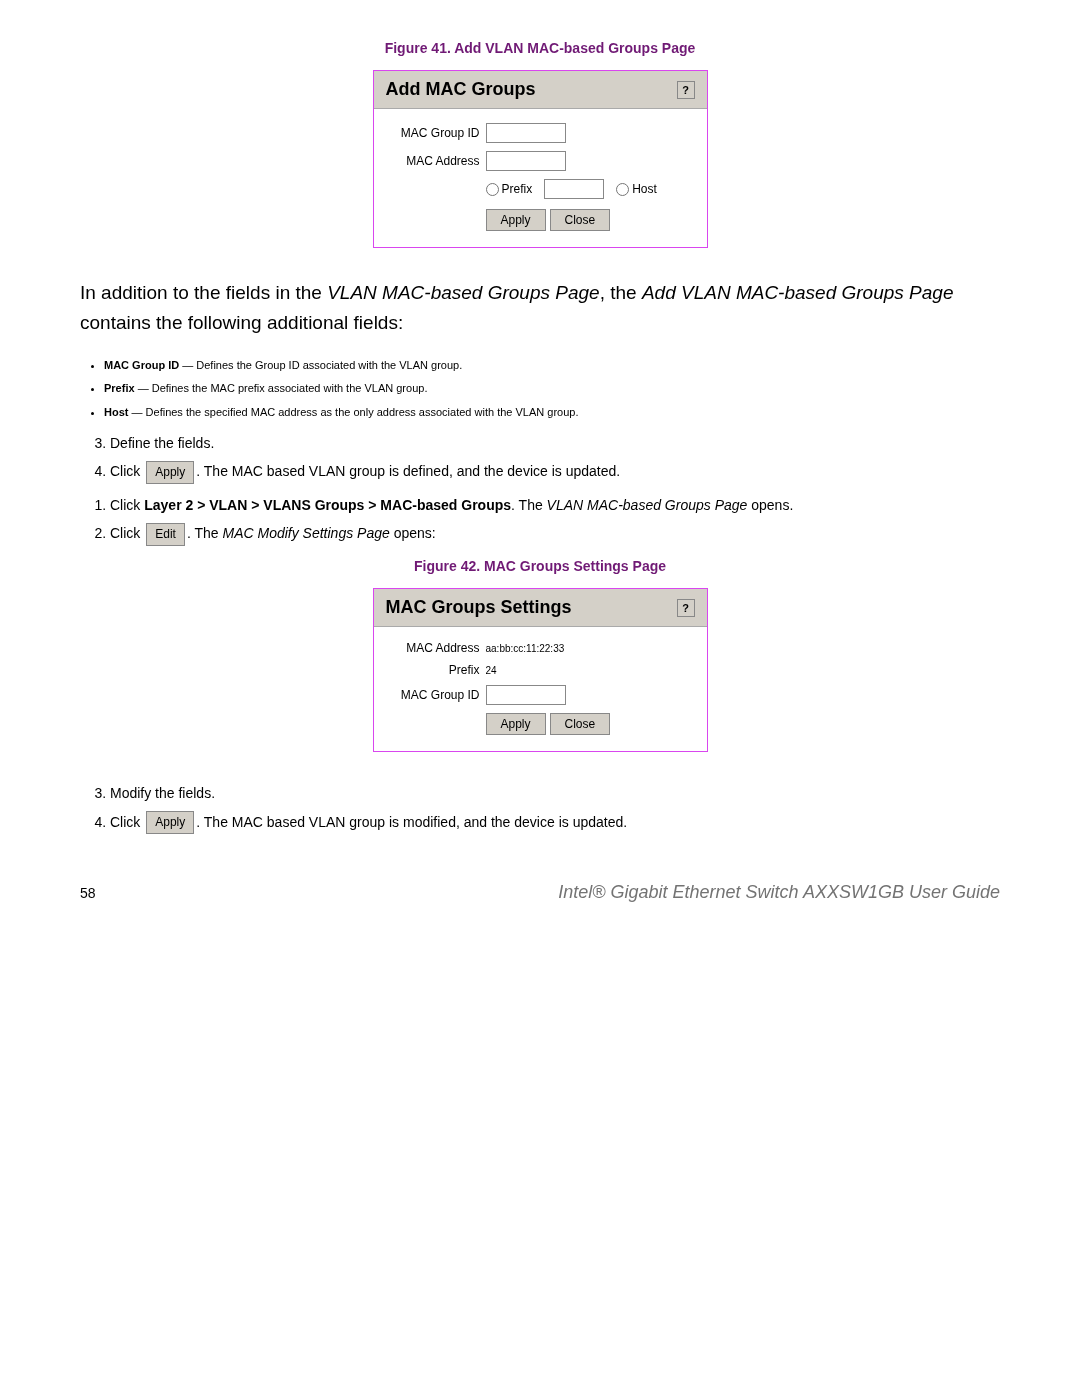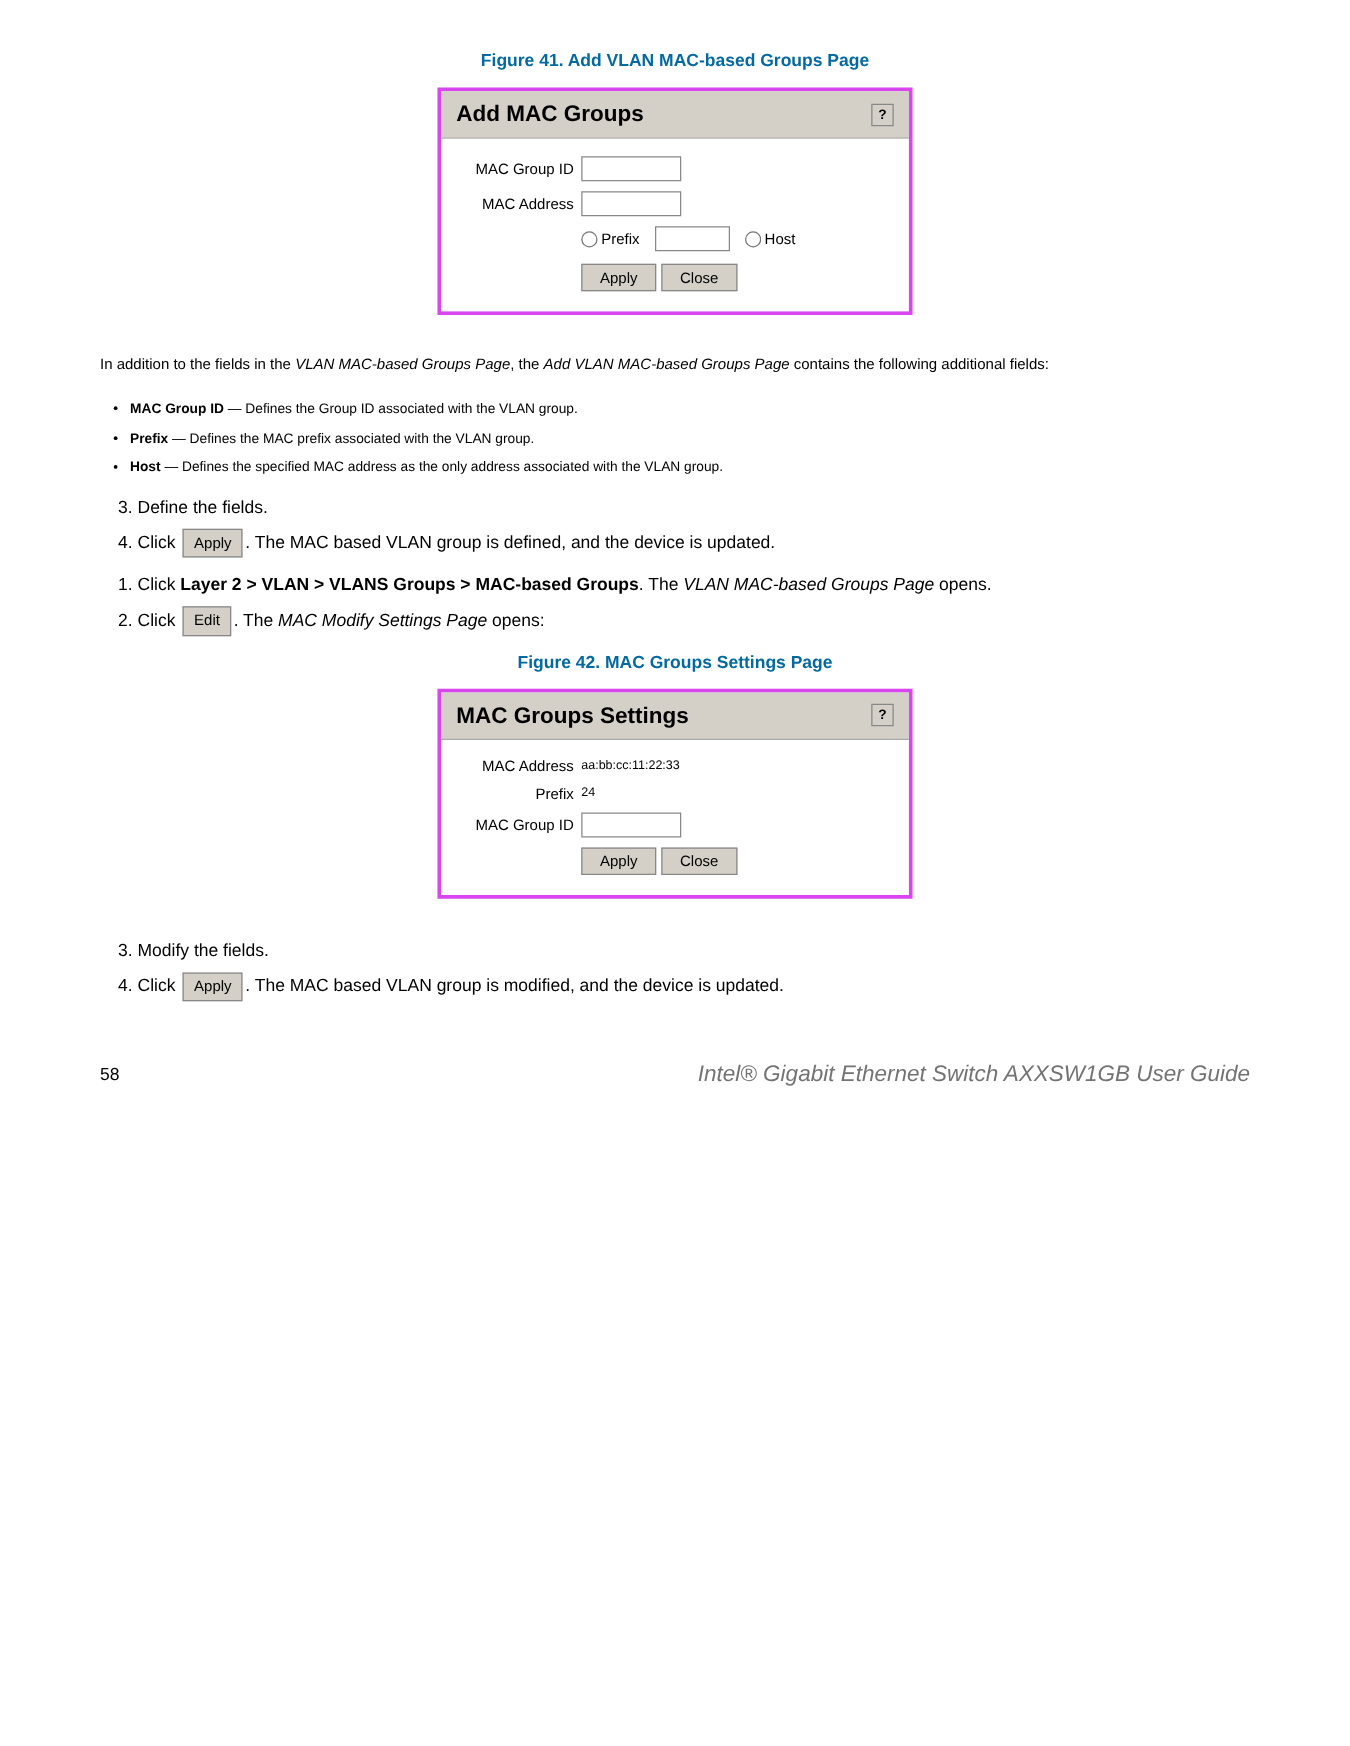--- a/index.html
+++ b/index.html
@@ -14,37 +14,37 @@
     }
 
     .page-content {
       max-width: 920px;
       margin: 0 auto;
     }
 
     
     .figure-title {
       text-align: center;
-      color: #0369a1;
+      color: #701a75;
       font-weight: bold;
       font-size: 14px;
       margin-bottom: 14px;
     }
 
     
     .dialog-container {
       display: flex;
       justify-content: center;
       margin-bottom: 30px;
     }
 
     .dialog-box {
-      border: 3px solid #d946ef;
+      border: 1px solid #d946ef;
       background: #f0f0f0;
-      width: 380px;
+      width: 335px;
       padding: 0;
     }
 
     .dialog-header {
       background: #d4d0c8;
       border-bottom: 1px solid #aaaaaa;
       padding: 8px 12px;
       display: flex;
       align-items: center;
       justify-content: space-between;
@@ -142,21 +142,21 @@
       border: 1px solid #888888;
       background: #d4d0c8;
       padding: 3px 14px;
       font-size: 12px;
       cursor: pointer;
       color: #000000;
     }
 
     
     .body-text {
-      font-size: 12px;
+      font-size: 19px;
       line-height: 1.6;
       margin-bottom: 14px;
       color: #000000;
     }
 
     .body-text em {
       font-style: italic;
     }
 
     

